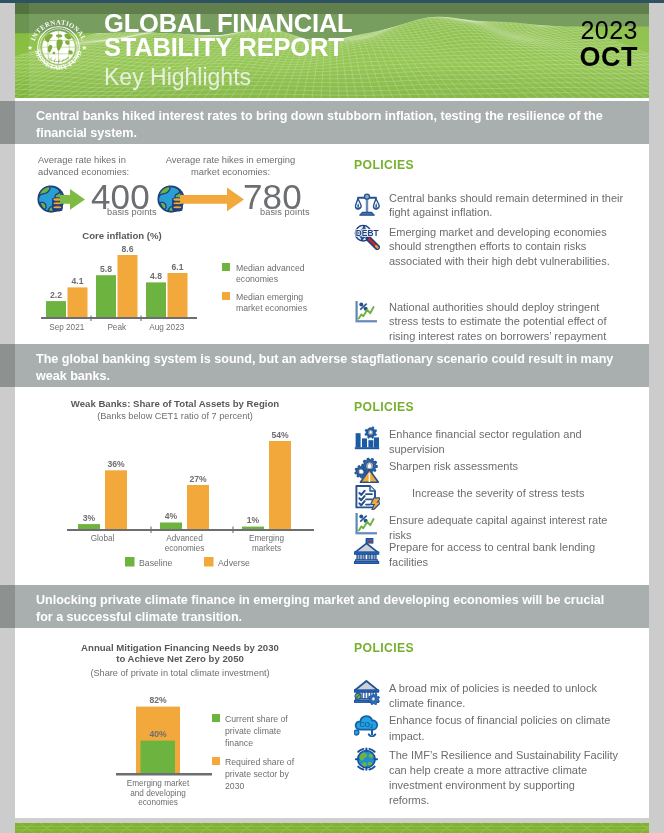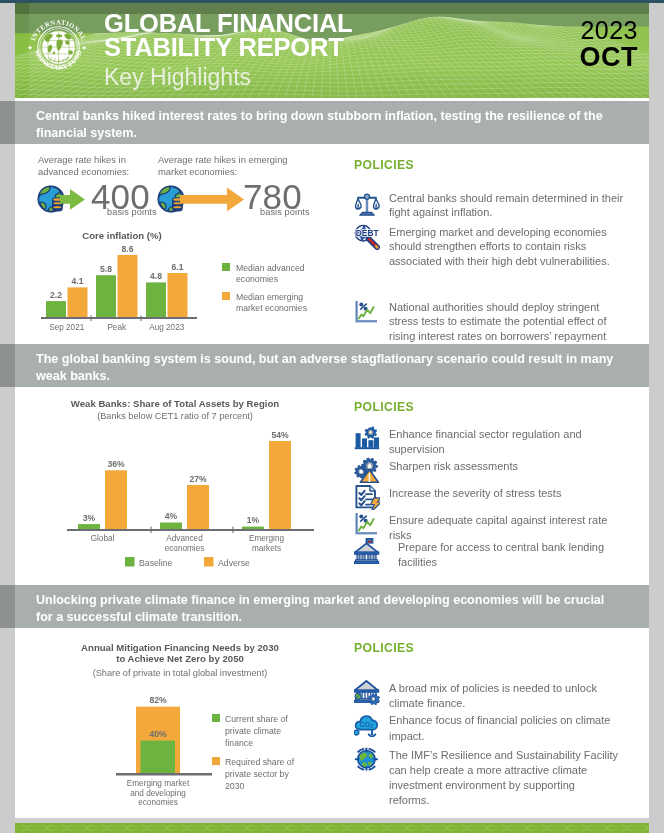--- a/index.html
+++ b/index.html
@@ -312,21 +312,21 @@
             <ellipse cx="20.4" cy="23.2" rx="4.8" ry="1.5" fill="#f0a82e" stroke="#1f3f7f" stroke-width="1.1"></ellipse>
             <path d="M15.7,15.5 v9.6 M25.1,15.5 v9.6" stroke="#1f3f7f" stroke-width="1.2"></path>
             <path d="M15.7,25.4 A4.8,1.8 0 0 0 25.1,25.4" fill="none" stroke="#1f3f7f" stroke-width="1.2"></path>
           </g>
         </g>
         <path d="M23,11 h10 V5 L48,15.4 L33,25.8 V19.8 H23 Z" fill="#7dbb42"></path>
       </svg>
       <div style="position:absolute;left:76px;top:40px;" class="stat-val">400</div>
       <div style="position:absolute;left:76px;top:63px;" class="stat-unit">basis points</div>
 
-      <div style="position:absolute;left:143px;top:10px;width:145px;" class="stat-label">Average rate hikes in emerging market economies:</div>
+      <div style="position:absolute;left:143px;top:10px;width:145px;text-align:center;" class="stat-label">Average rate hikes in emerging market economies:</div>
       <svg style="position:absolute;left:142px;top:40px;width:126px;height:30px;" viewBox="0 0 126 30">
         <g>
           <circle cx="14" cy="15" r="12.7" fill="#2a9fd6" stroke="#1f3f7f" stroke-width="1.7"></circle>
           <path d="M4.4,6.4 C6.6,4 9.6,2.5 13,2.4 C13.4,5 12,7.2 10.2,8.6 C8,10.3 4.8,9.6 3.2,11 C2.6,11.5 2.3,12.3 2.1,13 C2,10.6 2.9,8.1 4.4,6.4 Z" fill="#6cb33f" stroke="#1f3f7f" stroke-width="1.3" stroke-linejoin="round"></path>
           <path d="M15.8,2.6 C18.9,3.2 21.6,5 23.4,7.7 C22.3,9.2 20.2,9.6 18.8,10.8 C17.6,11.8 17.9,13.6 19.2,14.3 C20.6,15.1 22.6,14.7 24,15.6 C24.7,12.4 23.9,9 22,6.4" fill="#6cb33f" stroke="#1f3f7f" stroke-width="1.3" stroke-linejoin="round"></path>
           <path d="M3,18.6 C5.1,17.7 7.5,18.6 8.5,20.4 C9.5,22.2 8.9,24.6 7.4,25.8 C5.4,24 3.8,21.5 3,18.6 Z" fill="#6cb33f" stroke="#1f3f7f" stroke-width="1.3" stroke-linejoin="round"></path>
           <path d="M11,26.6 C11.9,24 14.2,22.2 16.9,21.6 C19.1,21.1 21.7,21.8 23.2,23.4 C20.8,26.3 17.2,27.9 13.5,27.5 C12.6,27.4 11.8,27.1 11,26.6 Z" fill="#6cb33f" stroke="#1f3f7f" stroke-width="1.3" stroke-linejoin="round"></path>
           <g>
             <rect x="15.6" y="14.8" width="9.6" height="12" fill="#1f3f7f"></rect>
             <ellipse cx="20.4" cy="15.5" rx="4.8" ry="1.8" fill="#f0a82e" stroke="#1f3f7f" stroke-width="1.1"></ellipse>
@@ -502,21 +502,21 @@
      <path d="M15.6,5.9 C17.2,7.4 17.6,9.2 17.1,10.9 L14.1,10.9 C13.6,9.2 14.0,7.4 15.6,5.9 Z" fill="#ffffff"></path>
    </g>
    <g>
      <path d="M15.4,12.8 L24.4,25.2 L6.4,25.2 Z" fill="#f2a83b" stroke="#25528f" stroke-width="1.6" stroke-linejoin="round"></path>
      <path d="M15.4,16.2 L15.4,25.0" stroke="#ffffff" stroke-width="1.5"></path>
    </g>
  </g>
               </svg></div>
             <div class="pol-txt-s">Sharpen risk assessments</div>
           </div>
-          <div class="pol-item" style="margin-bottom: 0px;">
+          <div class="pol-item" style="margin-bottom: 0px; gap: 23px;">
             <div class="pol-ico"><svg width="26" height="26" viewBox="0 0 26 26">
                 <g>
    <path d="M2.4,2 H16 L21,7 V23.4 H2.4 Z" fill="#fff" stroke="#25528f" stroke-width="1.9" stroke-linejoin="round"></path>
    <path d="M16,2 V7 H21" fill="#dce8f5" stroke="#25528f" stroke-width="1.4" stroke-linejoin="round"></path>
    <g stroke="#25528f" stroke-width="2.1" fill="none" stroke-linecap="round" stroke-linejoin="round">
      <path d="M5.4,9 L7.2,10.9 L10.6,6.8"></path>
                     <path d="M5.4,14.3 L7.2,16.2 L10.6,12.1"></path>
                     <path d="M5.4,19.4 L7.2,21.3 L10.6,17.2"></path>
    </g>
    <g stroke="#25528f" stroke-width="1.7" stroke-linecap="round">
@@ -540,21 +540,21 @@
    <g fill="#25528f">
      <circle cx="7.3" cy="5.6" r="2.0"></circle>
                     <circle cx="11.6" cy="9.8" r="2.0"></circle>
      <path d="M6.2,10.6 L12.7,4.6" stroke="#25528f" stroke-width="1.5" fill="none"></path>
    </g>
    <path d="M4.8,19.4 L7.3,15.4 L9.3,17.2 L13.2,10.8 L16.2,14.2 L19.6,8" stroke="#6cb33f" stroke-width="1.9" fill="none" stroke-linejoin="round" stroke-linecap="round"></path>
  </g>
               </svg></div>
             <div class="pol-txt-s">Ensure adequate capital against interest rate risks</div>
           </div>
-          <div class="pol-item" style="margin-bottom: 0px; gap: 9px;">
+          <div class="pol-item" style="margin-bottom: 0px;">
             <div class="pol-ico"><svg width="26" height="26" viewBox="0 0 26 26">
                 <g>
    <rect x="12.4" y="0.6" width="6.4" height="4.4" fill="#2e6eb8" stroke="#1c4f9c" stroke-width="1.2"></rect>
    <path d="M13.2,4.4 C14.2,2.4 16.2,2.2 18,3.2 L18,4.6 Z" fill="#a8352c"></path>
    <path d="M12.4,0.6 V7.0" stroke="#1c4f9c" stroke-width="1.3"></path>
    <path d="M12.5,5.4 L24.3,14.6 H0.7 Z" fill="#cfd2d4" stroke="#1c4f9c" stroke-width="1.8" stroke-linejoin="round"></path>
    <rect x="0.3" y="14.0" width="24.4" height="2.2" fill="#2e6eb8" stroke="#1c4f9c" stroke-width="1.1"></rect>
    <g fill="#9aa5ae" stroke="#1c4f9c" stroke-width="1.2">
      <rect x="3.0" y="16.3" width="2.9" height="5.8"></rect>
      <rect x="8.1" y="16.3" width="2.9" height="5.8"></rect>
@@ -575,21 +575,21 @@
     <span>Unlocking private climate finance in emerging market and developing economies will be crucial for a successful climate transition.</span>
   </div>
   <div class="banner-shadow" style="top:585px;height:43px;"></div>
 
   <div class="row" style="top:628px;height:190px;border-radius:29px;">
     <div class="col-left" id="sec3-left">
       <div style="position:absolute;left:20px;top:14px;width:290px;" class="chart-title">
         <span>Annual Mitigation Financing Needs by 2030</span><br>
         <span>to Achieve Net Zero by 2050</span>
       </div>
-      <div style="position:absolute;left:20px;top:40px;width:290px;" class="chart-sub">(Share of private in total global investment)</div>
+      <div style="position:absolute;left:20px;top:40px;width:290px;" class="chart-sub">(Share of private in total climate investment)</div>
       <svg id="chart3" style="position:absolute;left:8px;top:38px;width:320px;height:150px;" viewBox="0 0 320 150">
           <rect x="113" y="40.6" width="44" height="66.4" fill="#f2a83b"></rect>
           <rect x="117.5" y="74.6" width="34.5" height="32.4" fill="#6cb33f"></rect>
           <text class="val-lbl" x="135" y="37.0" text-anchor="middle">82%</text>
           <text class="val-lbl" x="135" y="71.0" text-anchor="middle">40%</text>
           <path d="M93,108.3 H189" stroke="#6d6e71" stroke-width="2.4"></path>
           <text class="axis-lbl" x="135" y="120" text-anchor="middle">Emerging market</text>
           <text class="axis-lbl" x="135" y="129.5" text-anchor="middle">and developing</text>
           <text class="axis-lbl" x="135" y="139" text-anchor="middle">economies</text>
           <rect x="189" y="48" width="8" height="8" fill="#6cb33f"></rect>

